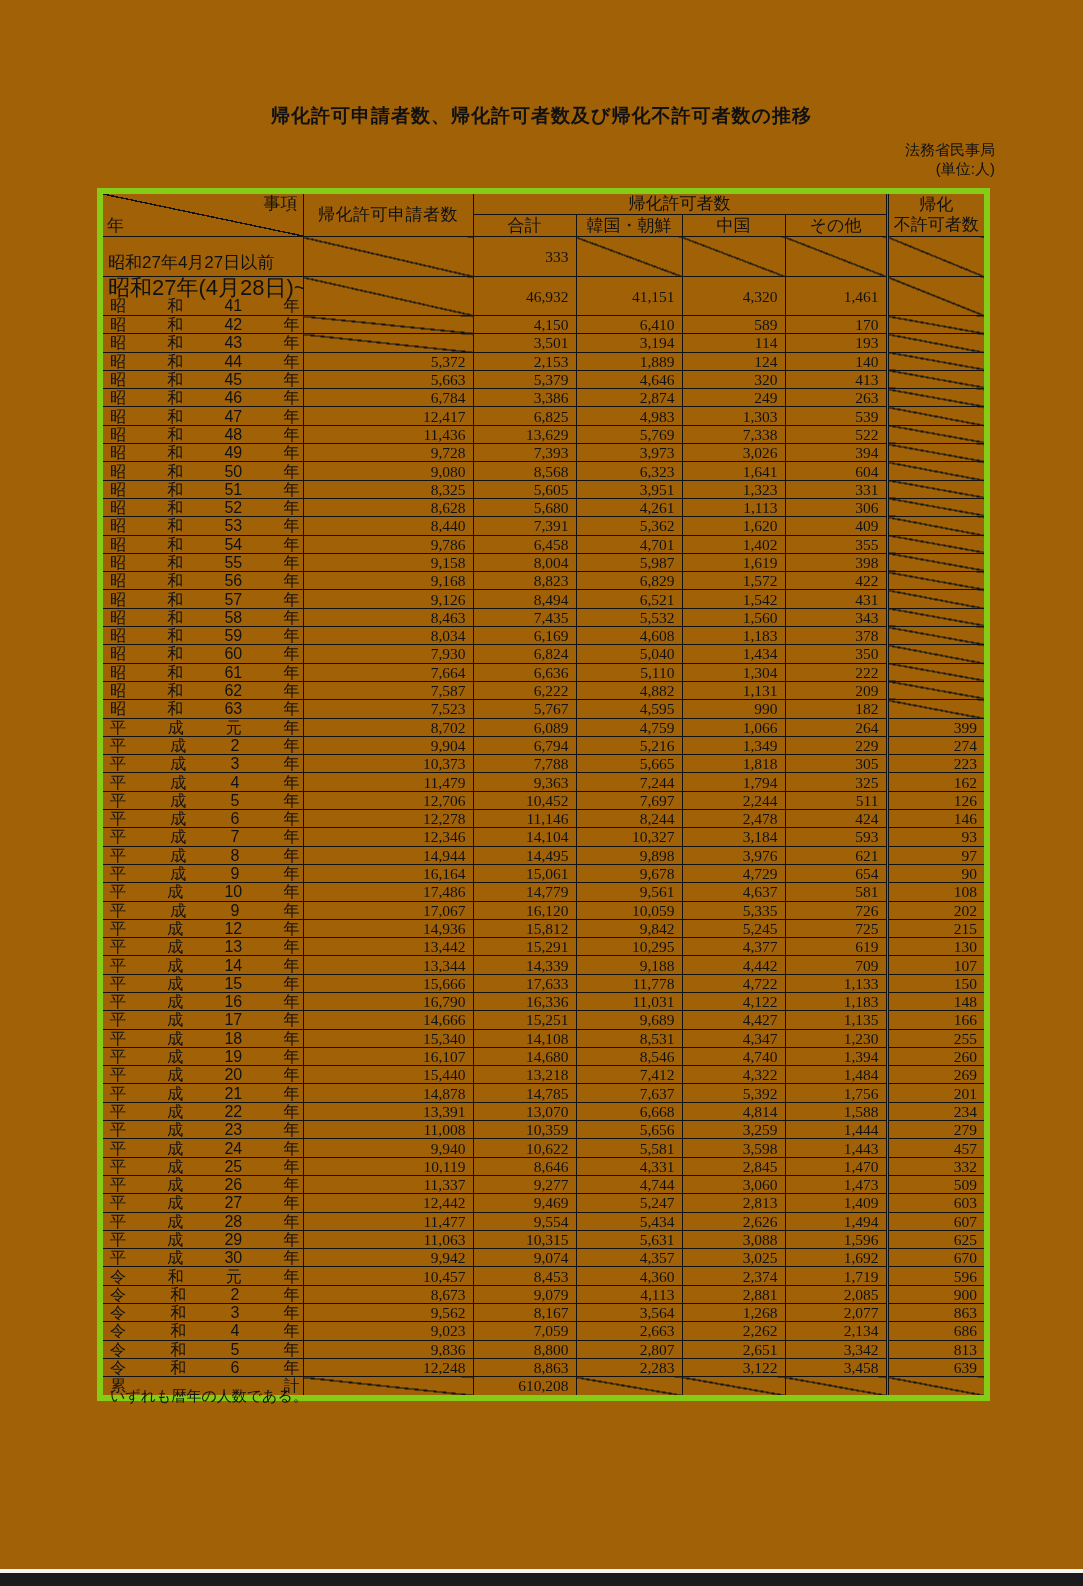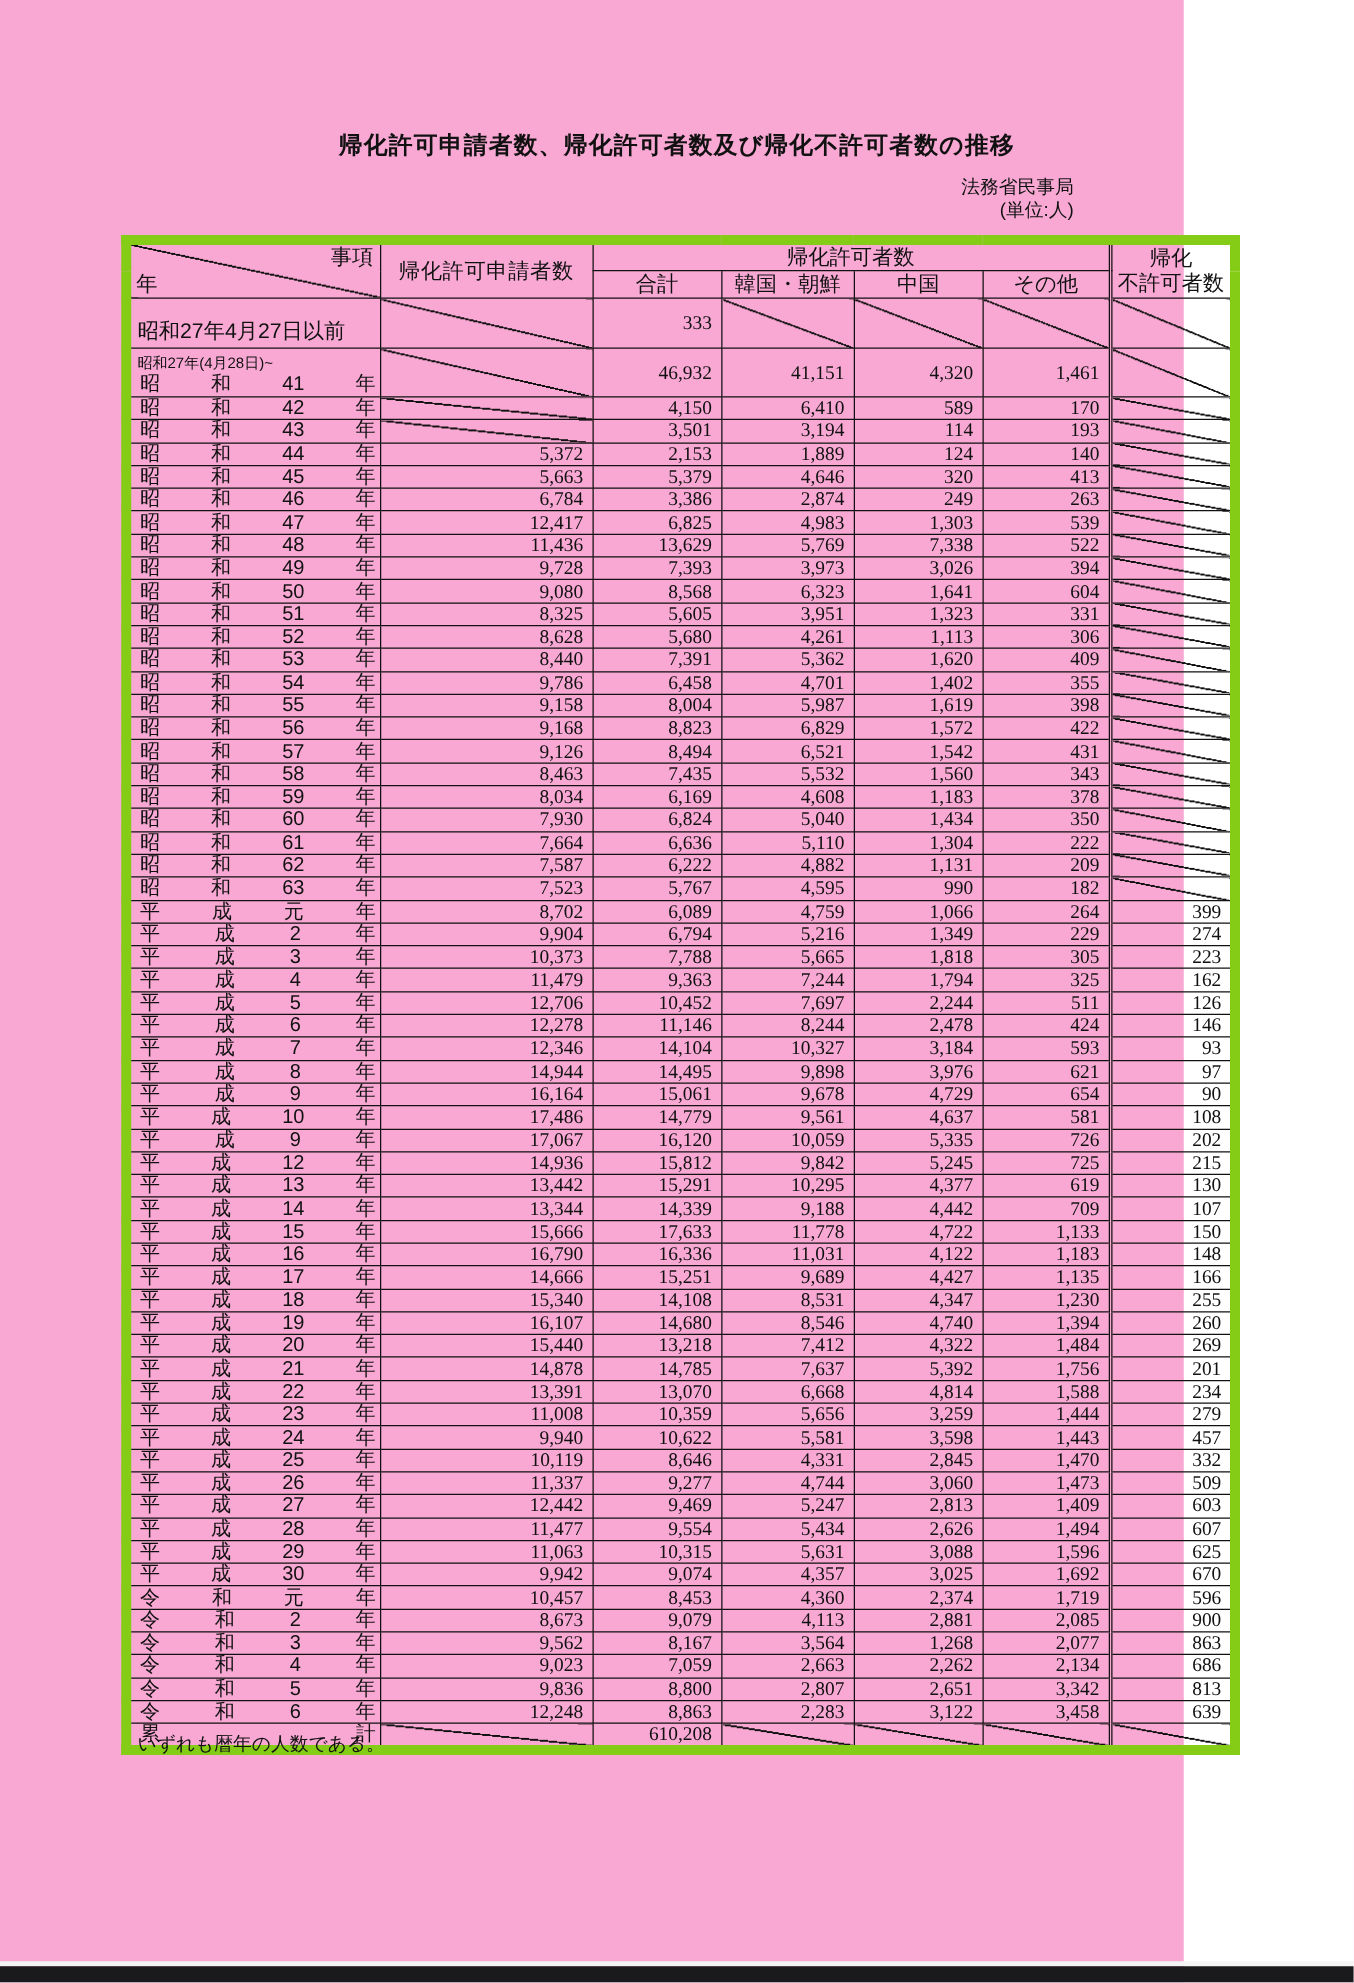--- a/index.html
+++ b/index.html
@@ -1,29 +1,29 @@
 <!DOCTYPE html>
 <html><head>
 <meta charset="utf-8">
 <style>
   * { margin:0; padding:0; box-sizing:border-box; }
   html,body { width:1083px; height:1586px; background:#fff; overflow:hidden;
               font-family:"Liberation Sans", sans-serif; color:#111; }
-  .page { position:relative; width:947px; height:1586px; background:#f9a8d4; }
+  .page { position:relative; width:1083px; height:1586px; background:#a16207; }
 
   .doc-title { position:absolute; top:103px; left:0; width:1083px; text-align:center;
                font-size:19px; font-weight:bold; letter-spacing:1px; }
   .agency-block { position:absolute; top:140px; right:88px; text-align:right;
                   font-size:15px; line-height:19px; font-weight:400; }
 
   .tbl-wrap { position:absolute; left:97px; top:188px; }
   table { border-collapse:collapse; table-layout:fixed; width:887px; }
   td, th { border:1px solid #111; padding:0; font-weight:normal; overflow:hidden;
            vertical-align:middle; }
-  table { border:8px solid #84cc16; }
+  table { border:6px solid #84cc16; }
   .dbl { border-left:3px double #111 !important; }
 
   
   tr.h1 th, tr.h2 th { font-size:17px; line-height:20px; text-align:center; }
   tr.h1 { height:22px; } tr.h2 { height:22px; }
   th.corner { position:relative; height:44px;
     background-image:linear-gradient(to top right,
       transparent calc(50% - 0.7px), #111 calc(50% - 0.7px),
       #111 calc(50% + 0.7px), transparent calc(50% + 0.7px)); }
   th.corner .item { position:absolute; top:0px; right:5px; font-size:17px; }
@@ -32,21 +32,21 @@
   th.denied-h { font-size:17px; line-height:21px;margin-left:20px; }
 
   
   tr.r-std  { height:18.3px; }
   tr.r-tall1{ height:40px; }
   tr.r-tall2{ height:39px; }
   tr.r-sum  { height:21px; }
   td.ycell { font-size:16px; }
   td.ycell .tokens { display:flex; justify-content:space-between;
                      padding:0 3px 0 7px; line-height:17px; }
-  td.ycell .l1 { text-align:left; padding-left:5px; font-size:12px; line-height:18px;
+  td.ycell .l1 { text-align:left; padding-left:5px; font-size:22px; line-height:18px;
                  white-space:nowrap; }
   tr.r-tall1 td.ycell .l1 { font-size:17px;margin-top:12px; }
   td.num { font-family:"Liberation Serif", serif; font-size:15.5px; text-align:right;
            padding-right:7px; line-height:17px; white-space:nowrap; }
   td.diag { background-image:linear-gradient(to top right,
       transparent calc(50% - 0.7px), #111 calc(50% - 0.7px),
       #111 calc(50% + 0.7px), transparent calc(50% + 0.7px)); }
 
   .notes { position:absolute; left:110px; top:1386px; font-size:15px; line-height:20px;text-align:center; }
 

